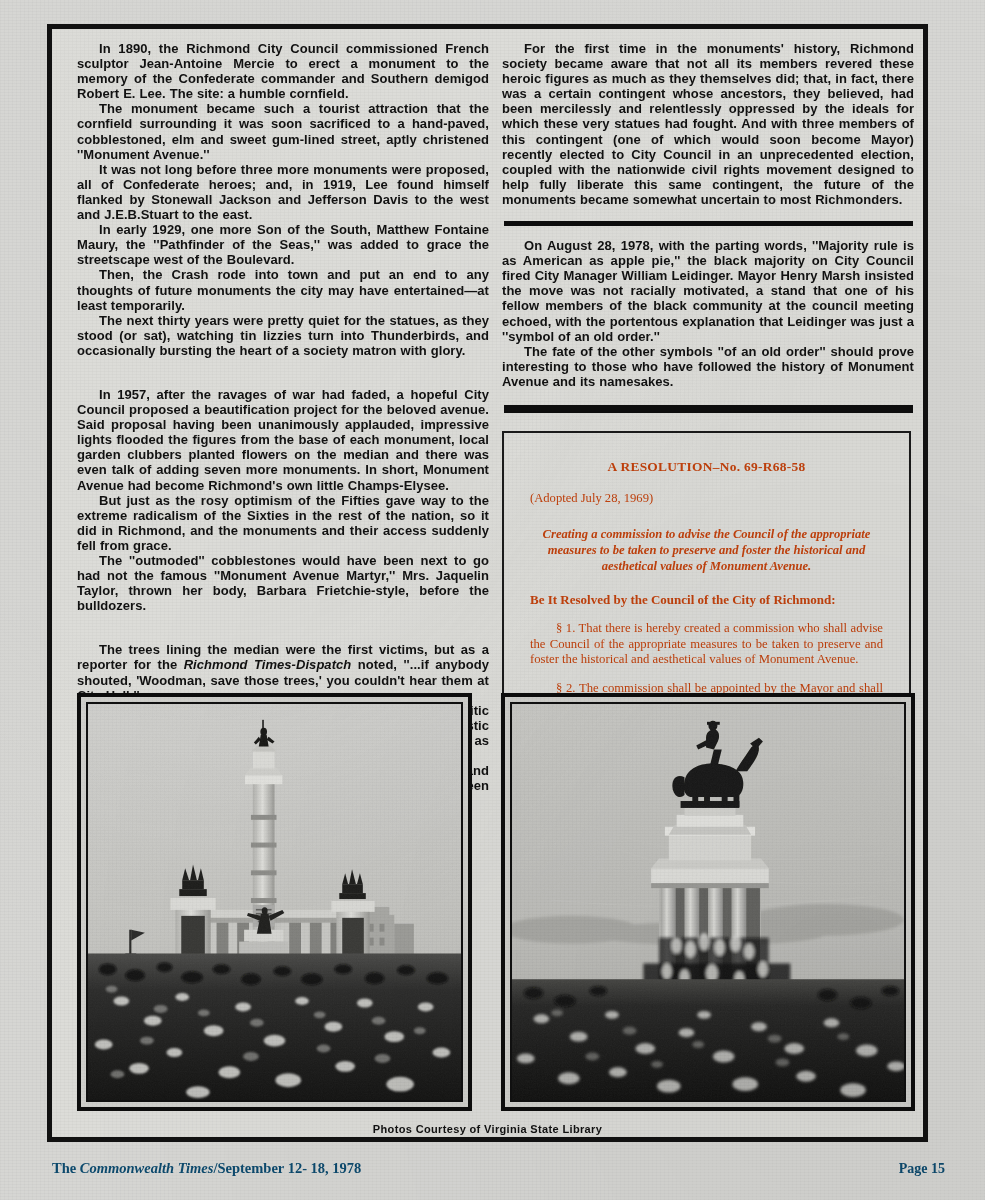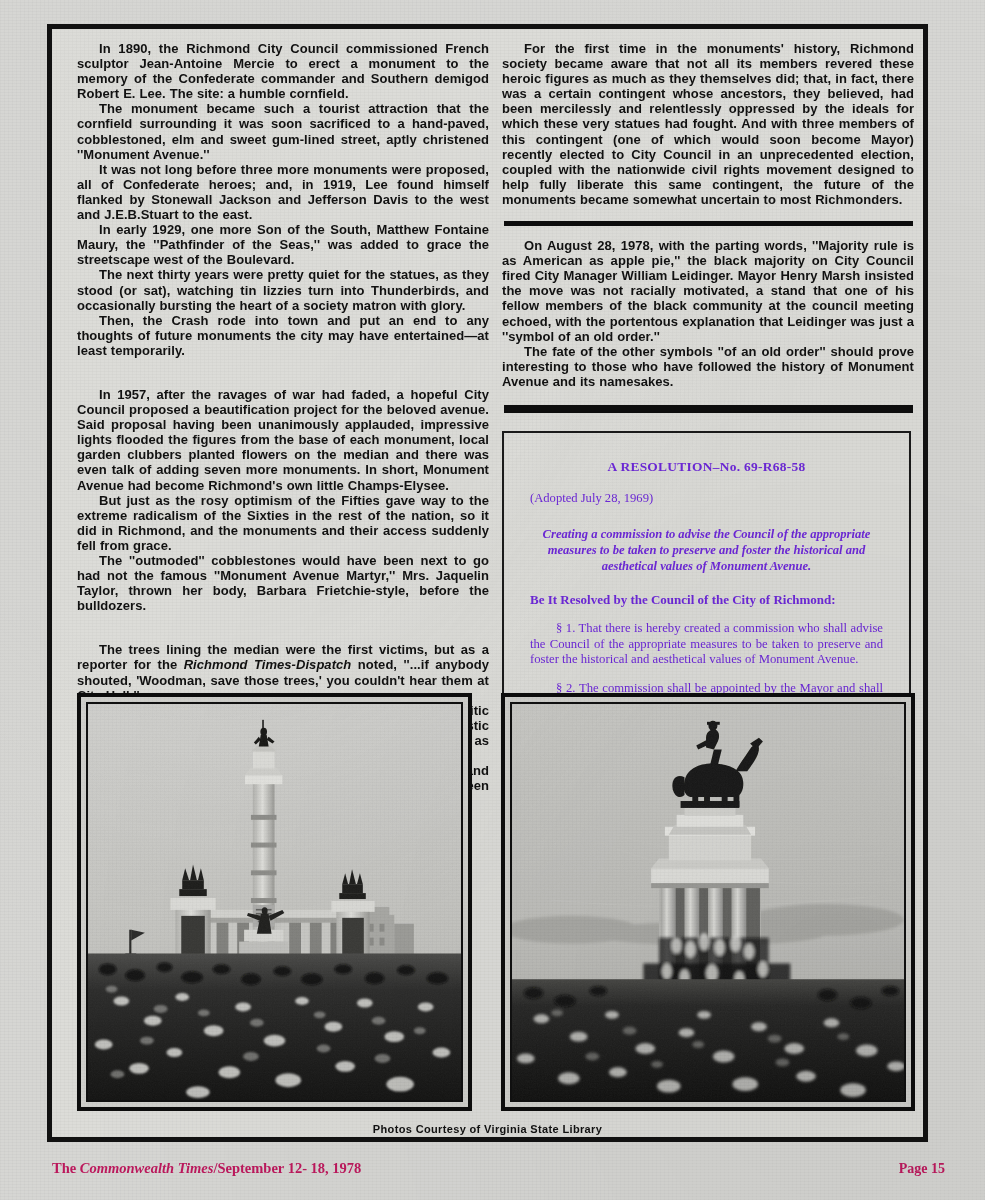--- a/index.html
+++ b/index.html
@@ -91,21 +91,21 @@
   }
 
   
   .resolution-box {
     border: 2px solid #1a1a1a;
     width: 409px;
     box-sizing: border-box;
     padding: 22px 26px 20px 26px;
     background: #dcdcd8;
     font-family: "Liberation Serif", serif;
-    color: #6d28d9;
+    color: #c2410c;
   }
   .res-title {
     text-align: center;
     font-size: 13.4px;
     font-weight: 700;
     letter-spacing: 0.3px;
     margin: 4px 0 0 0;
   }
   .res-adopted {
     text-align: left;
@@ -182,38 +182,38 @@
     position: absolute;
     left: 52px;
     right: 40px;
     top: 1160px;
     display: flex;
     justify-content: space-between;
     align-items: baseline;
     font-family: "Liberation Serif", serif;
     font-size: 14.5px;
     font-weight: 700;
-    color: #be185d;
+    color: #0c4a6e;
   }
   .footer .masthead .ital { font-style: italic; }
   .footer .pagenum { font-weight: 700; font-size: 14px; }
 </style>
 </head>
 <body>
 
 <div class="page-frame">
   <div class="columns">
 
     <div class="col col-left">
       <p class="body-par">In 1890, the Richmond City Council commissioned French sculptor Jean-Antoine Mercie to erect a monument to the memory of the Confederate commander and Southern demigod Robert E. Lee. The site: a humble cornfield.</p>
       <p class="body-par">The monument became such a tourist attraction that the cornfield surrounding it was soon sacrificed to a hand-paved, cobblestoned, elm and sweet gum-lined street, aptly christened ''Monument Avenue.''</p>
       <p class="body-par">It was not long before three more monuments were proposed, all of Confederate heroes; and, in 1919, Lee found himself flanked by Stonewall Jackson and Jefferson Davis to the west and J.E.B.Stuart to the east.</p>
       <p class="body-par">In early 1929, one more Son of the South, Matthew Fontaine Maury, the ''Pathfinder of the Seas,'' was added to grace the streetscape west of the Boulevard.</p>
+      <p class="body-par">Then, the Crash rode into town and put an end to any thoughts of future monuments the city may have entertained—at least temporarily.</p>
       <p class="body-par">The next thirty years were pretty quiet for the statues, as they stood (or sat), watching tin lizzies turn into Thunderbirds, and occasionally bursting the heart of a society matron with glory.</p>
-      <p class="body-par">Then, the Crash rode into town and put an end to any thoughts of future monuments the city may have entertained—at least temporarily.</p>
       <p class="body-par gap">In 1957, after the ravages of war had faded, a hopeful City Council proposed a beautification project for the beloved avenue. Said proposal having been unanimously applauded, impressive lights flooded the figures from the base of each monument, local garden clubbers planted flowers on the median and there was even talk of  adding seven more monuments. In short, Monument Avenue had become Richmond's own little Champs-Elysee.</p>
       <p class="body-par">But just as the rosy optimism of the Fifties gave way to the extreme radicalism of the Sixties in the rest of the nation, so it did in Richmond, and the monuments and their access suddenly fell from grace.</p>
       <p class="body-par">The ''outmoded'' cobblestones would have been next to go had not the famous ''Monument Avenue Martyr,'' Mrs. Jaquelin Taylor, thrown her body, Barbara Frietchie-style, before the bulldozers.</p>
       <p class="body-par gap"><span>The trees lining the median were the first victims, but as a reporter for the </span><span class="ital">Richmond Times-Dispatch</span><span> noted, ''...if anybody shouted, 'Woodman, save those trees,' you couldn't hear them at City Hall.''</span></p>
       <p class="body-par">Then, in his column for the Richmond newspaper, art critic F.D. Cossitt began airing his doubts about the artistic significance of the monuments, saying they were fine as commemorations and street decorating, but as art, well...</p>
       <p class="body-par">Finally, and most ominously, on April 10, 1965, the hands and face of the statue of Jefferson Davis were found to have been painted black during the previous night.</p>
     </div>
 
     <div class="col col-right">
       <p class="body-par">For the first time in the monuments' history, Richmond society became aware that not all its members revered these heroic figures as much as they themselves did; that, in fact, there was a certain contingent whose ancestors, they believed, had been mercilessly and relentlessly oppressed by the ideals for which these very statues had fought. And with three members of this contingent (one of which would soon become Mayor) recently elected to City Council in an unprecedented election, coupled with the nationwide civil rights movement designed to help fully liberate this same contingent, the future of the monuments became somewhat uncertain to most Richmonders.</p>

